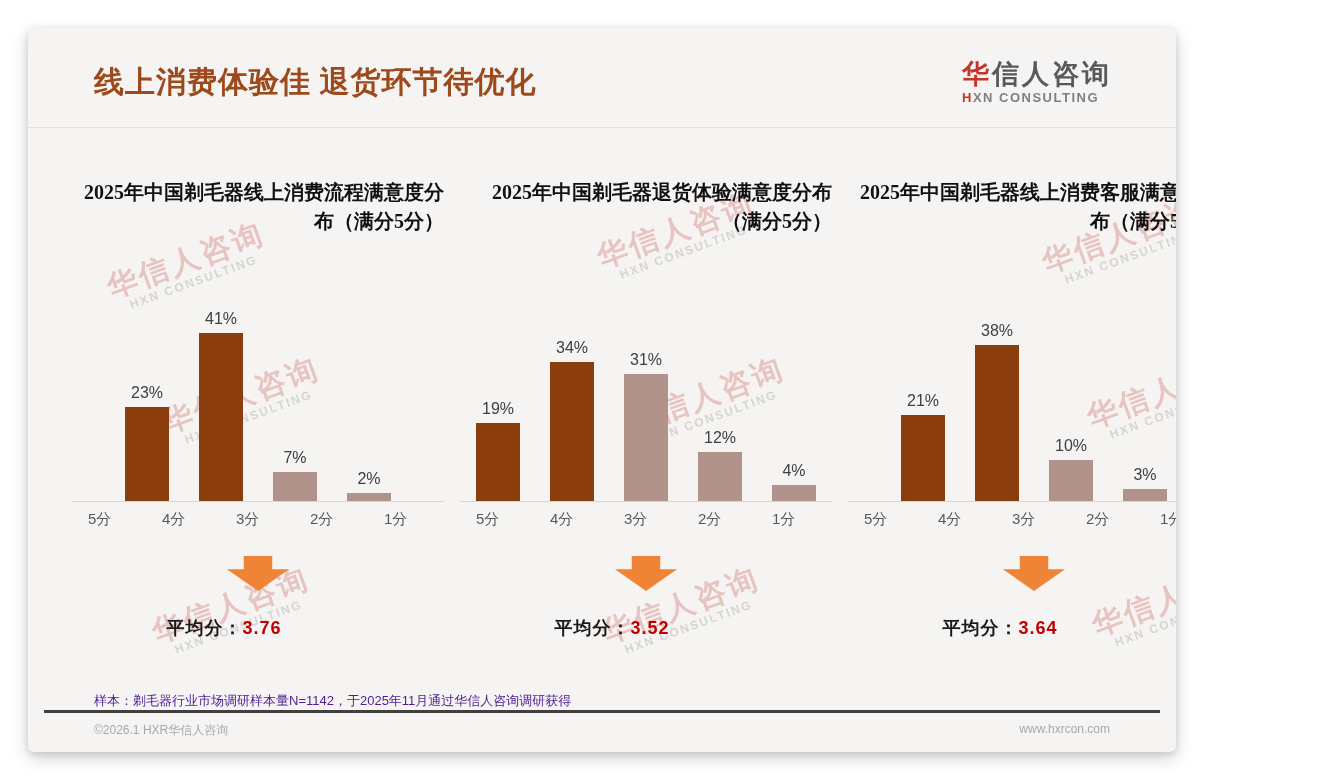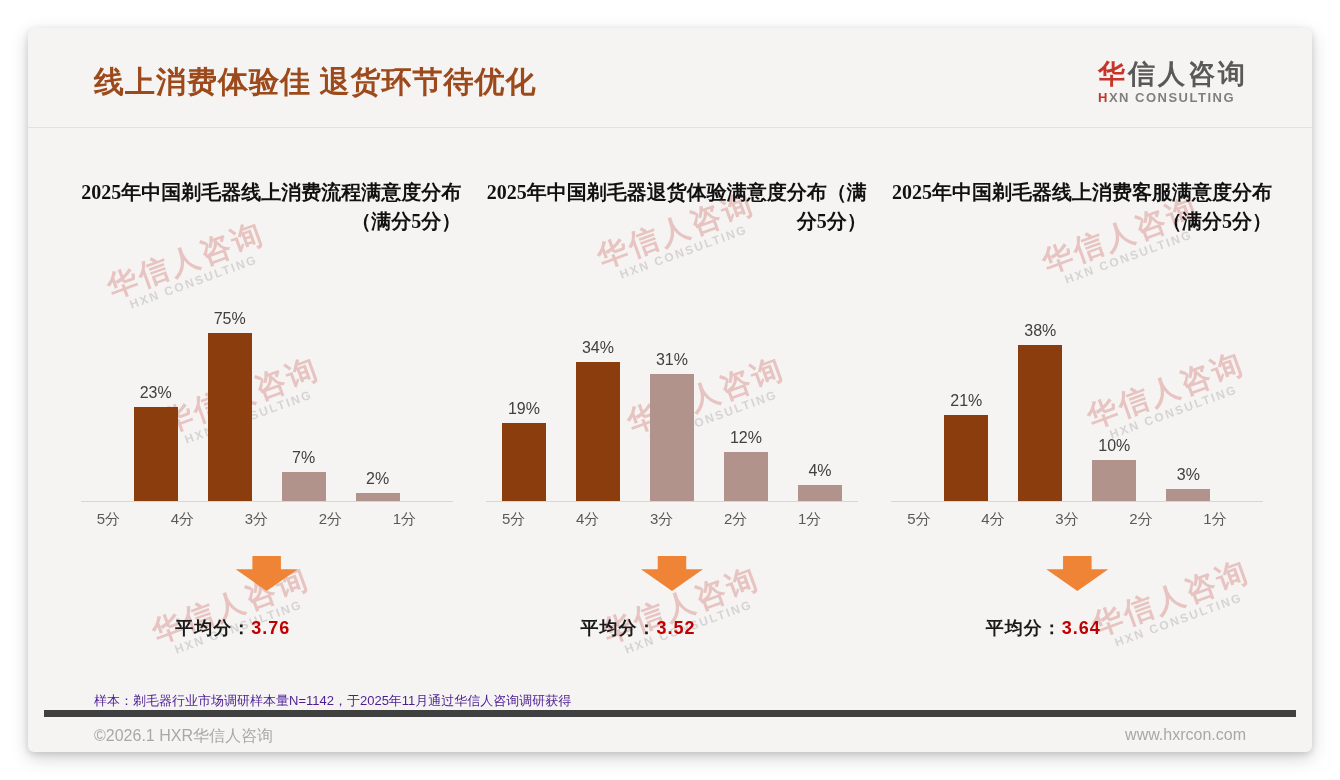--- a/index.html
+++ b/index.html
@@ -1,18 +1,18 @@
 <!DOCTYPE html>
 <html><head>
 <meta charset="utf-8">
 <style>
   * { margin:0; padding:0; box-sizing:border-box; }
   html,body { width:1340px; height:780px; background:#ffffff;
     font-family:"Liberation Sans","DejaVu Sans",sans-serif; }
-  .slide-card { position:absolute; left:28px; top:28px; width:1284px; height:724px;
+  .slide-card { position:absolute; left:28px; top:28px; width:1148px; height:724px;
     background:#f5f4f2; border-radius:6px; overflow:hidden;
     box-shadow:0 6px 18px rgba(0,0,0,0.18), 0 2px 6px rgba(0,0,0,0.12); }
   
   .header { position:relative; height:100px; padding:34px 64px 0 66px;
     border-bottom:1px solid #e3e1de; display:flex; justify-content:space-between; align-items:flex-start; z-index:3; }
   .page-title { font-family:"Liberation Serif","DejaVu Serif",serif;
     font-size:30px; font-weight:bold; letter-spacing:1px; }
   .logo { text-align:left; margin-top:-2px; }
   .logo-cn { font-size:27px; font-weight:bold; letter-spacing:3px; color:#595959; line-height:1.1; }
   .logo-cn .accent { color:#c5352b; }
@@ -31,22 +31,22 @@
   .cats { display:flex; justify-content:center; gap:30px; width:372px; margin-top:8px; }
   .cat { width:44px; text-align:left; font-size:15px; color:#595959; }
   .arrow-down { width:62px; height:35px; margin-top:27px;
     clip-path:polygon(27% 0, 73% 0, 73% 38%, 100% 38%, 50% 100%, 0 38%, 27% 38%); }
   .avg-line { margin-top:25px; font-size:18px; font-weight:bold; color:#1a1a1a;
     transform:translateX(-34px); letter-spacing:1px; }
   .avg-value { font-weight:bold; }
   
   .footnote { margin:52px 0 0 66px; font-size:13px; color:#4c1d95; z-index:2; position:relative; }
   .footer-bar { position:absolute; left:0; right:0; bottom:0; height:42px; margin:0 16px;
-    border-top:7px solid #404040; display:flex; justify-content:space-between;
-    padding:9px 50px 0 50px; font-size:16px; color:#a8a8a8; }
+    border-top:3px solid #404040; display:flex; justify-content:space-between;
+    padding:9px 50px 0 50px; font-size:12px; color:#a8a8a8; }
   
   .wm { position:absolute; width:220px; text-align:center; transform:rotate(-20deg);
     pointer-events:none; z-index:1; }
   .wm .wm-cn { font-size:30px; font-weight:bold; letter-spacing:3px; color:rgba(198,86,78,0.30); line-height:1.1; }
   .wm .wm-en { font-size:12px; font-weight:bold; letter-spacing:2px; color:rgba(140,140,140,0.30); }
 </style>
 </head>
 <body>
 
 <div class="slide-card">
@@ -62,21 +62,21 @@
   <div class="charts-row">
 
     <div class="chart">
       <div class="chart-title">2025年中国剃毛器线上消费流程满意度分布（满分5分）</div>
       <div class="plot">
           <div class="bar-col">
             <div class="bar-value">23%</div>
             <div class="bar" style="height: 94px; background: rgb(139, 61, 14);"></div>
           </div>
           <div class="bar-col">
-            <div class="bar-value">75%</div>
+            <div class="bar-value">41%</div>
             <div class="bar" style="height: 168px; background: rgb(139, 61, 14);"></div>
           </div>
           <div class="bar-col">
             <div class="bar-value">7%</div>
             <div class="bar" style="height: 29px; background: rgb(178, 147, 139);"></div>
           </div>
           <div class="bar-col">
             <div class="bar-value">2%</div>
             <div class="bar" style="height: 8px; background: rgb(178, 147, 139);"></div>
           </div>

